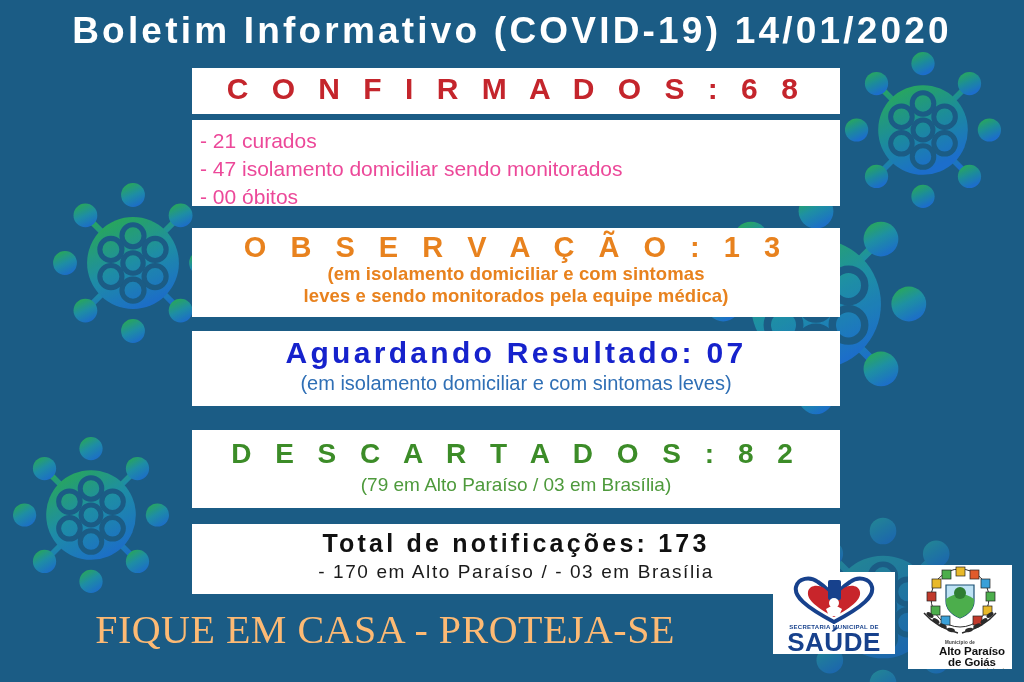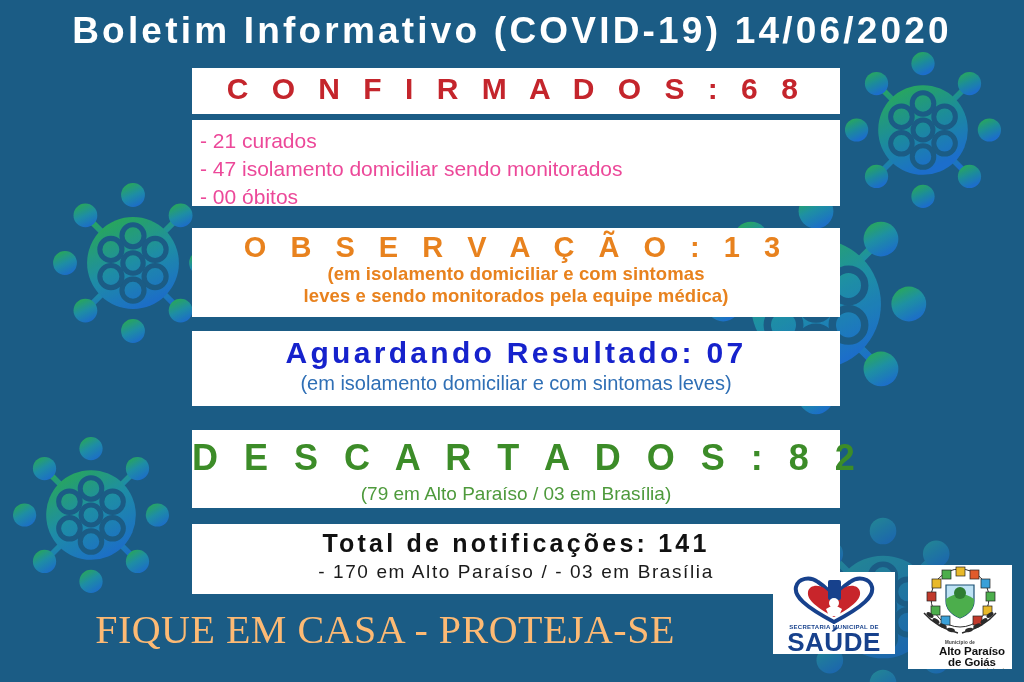--- a/index.html
+++ b/index.html
@@ -84,21 +84,21 @@
   #panel-aguardando .big-line {
     color:#1622cc; font-size:30px; letter-spacing:3.3px;
   }
   #panel-aguardando .sub-line {
     color:#2f6fb5; font-size:20px; padding-top:3px;
   }
 
   
   #panel-descartados { top:430px; height:78px; padding-top:9px; }
   #panel-descartados .big-line {
-    color:#3c8c28; font-size:36px; letter-spacing:8px;
+    color:#3c8c28; font-size:28px; letter-spacing:8px;
   }
   #panel-descartados .sub-line {
     color:#4e9a3c; font-size:19px; padding-top:5px;
   }
 
   
   #panel-total { top:524px; height:70px; padding-top:6px; }
   #panel-total .big-line {
     color:#111111; font-size:25px; letter-spacing:3.2px;
   }
@@ -354,21 +354,21 @@
           <circle cx="63" cy="42" r="6.5"></circle>
         <circle cx="63" cy="58" r="6.5"></circle>
           <circle cx="50" cy="66" r="6.5"></circle>
         <circle cx="37" cy="58" r="6.5"></circle>
           <circle cx="37" cy="42" r="6.5"></circle>
         <circle cx="50" cy="50" r="6"></circle>
       </g>
     </svg>
   </div>
 
-  <div class="header">Boletim Informativo (COVID-19) 14/06/2020</div>
+  <div class="header">Boletim Informativo (COVID-19) 14/01/2020</div>
 
   <div class="panel" id="panel-confirmados">
     <div class="big-line">C O N F I R M A D O S :   6 8</div>
   </div>
 
   <div class="panel" id="panel-detalhes">
     <div>- 21 curados</div>
     <div>- 47 isolamento domiciliar sendo monitorados</div>
     <div>- 00 óbitos</div>
   </div>
@@ -383,21 +383,21 @@
     <div class="big-line">Aguardando Resultado: 07</div>
     <div class="sub-line">(em isolamento domiciliar e com sintomas leves)</div>
   </div>
 
   <div class="panel" id="panel-descartados">
     <div class="big-line">D E S C A R T A D O S :   8 2</div>
     <div class="sub-line">(79 em Alto Paraíso / 03 em Brasília)</div>
   </div>
 
   <div class="panel" id="panel-total">
-    <div class="big-line">Total de notificações: 141</div>
+    <div class="big-line">Total de notificações: 173</div>
     <div class="sub-line">- 170 em  Alto Paraíso / - 03 em Brasília</div>
   </div>
 
   <div class="slogan">FIQUE EM CASA  -  PROTEJA-SE</div>
 
   <div class="logo-box" id="logo-saude">
     <div class="saude-mark">
       <svg viewBox="0 0 120 52" width="122" height="52" aria-hidden="true">
         <path d="M60 50 C30 34 20 24 22 15 C24 6 36 4 44 10 C50 14 56 20 60 26
                  C64 20 70 14 76 10 C84 4 96 6 98 15 C100 24 90 34 60 50 Z" fill="none" stroke="#17418c" stroke-width="4"></path>

